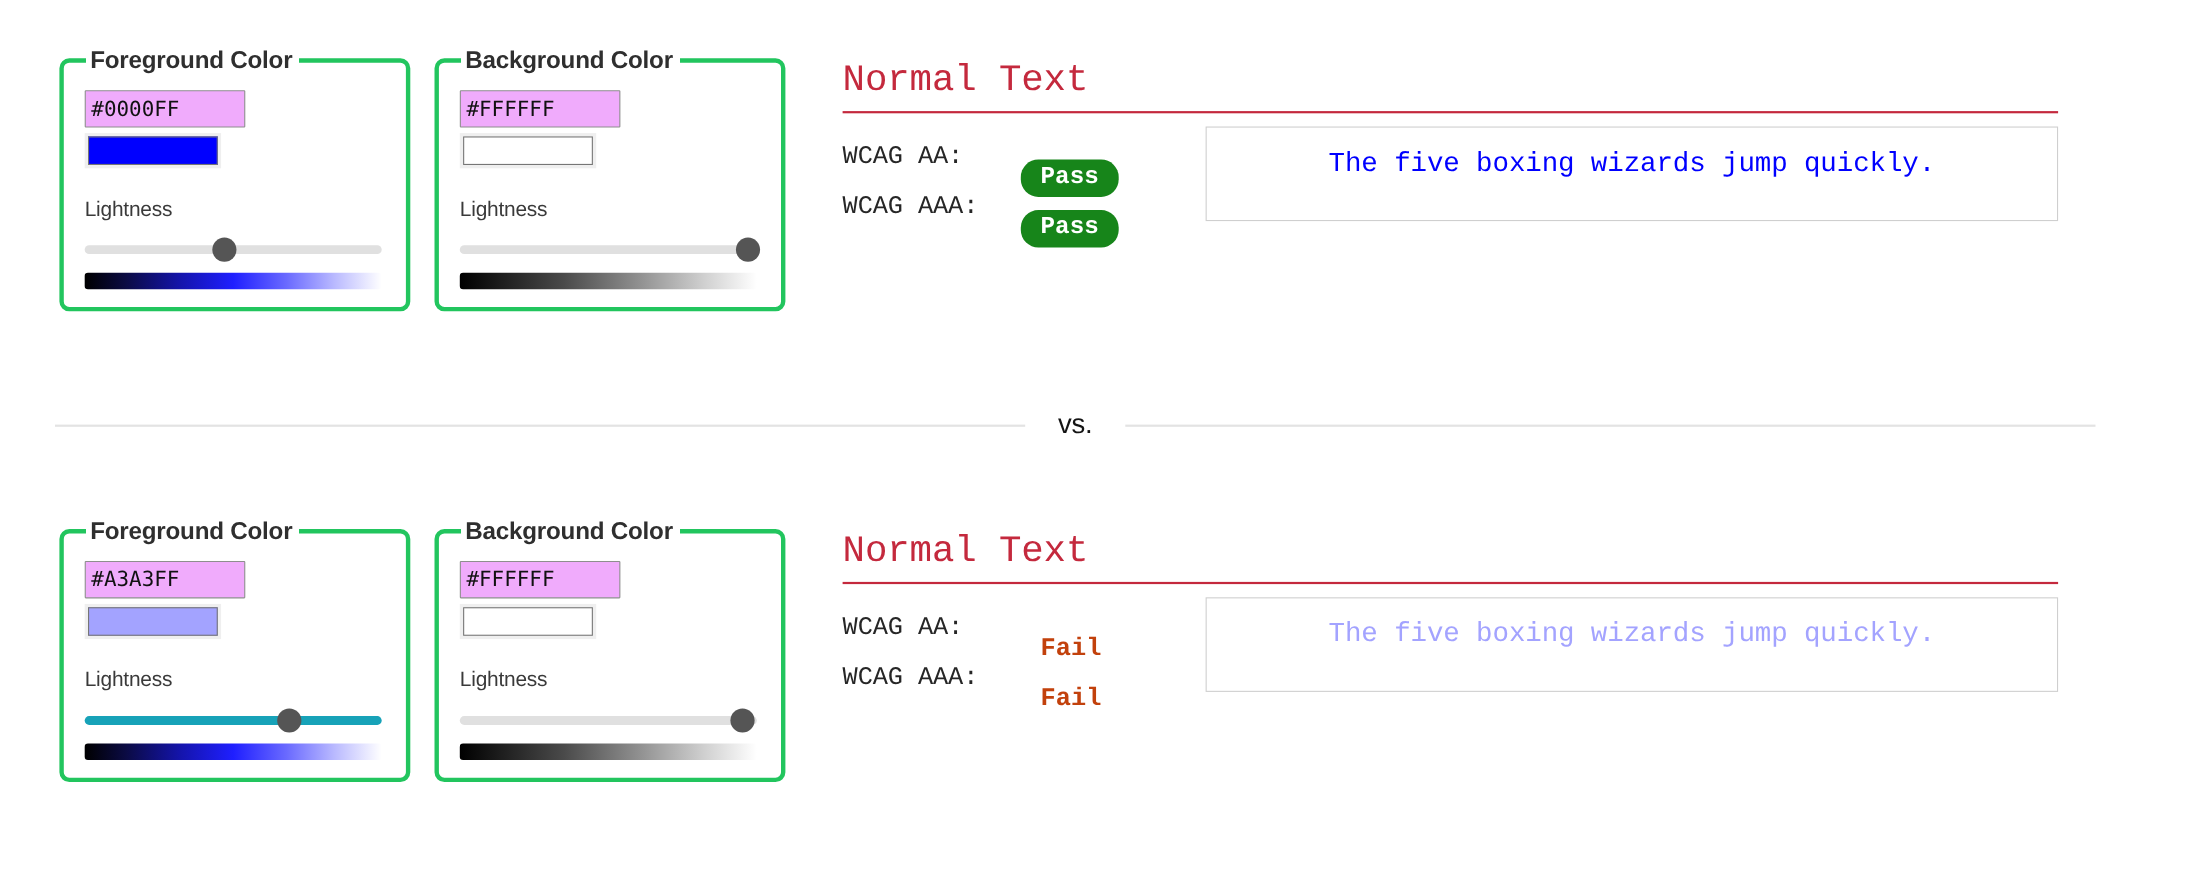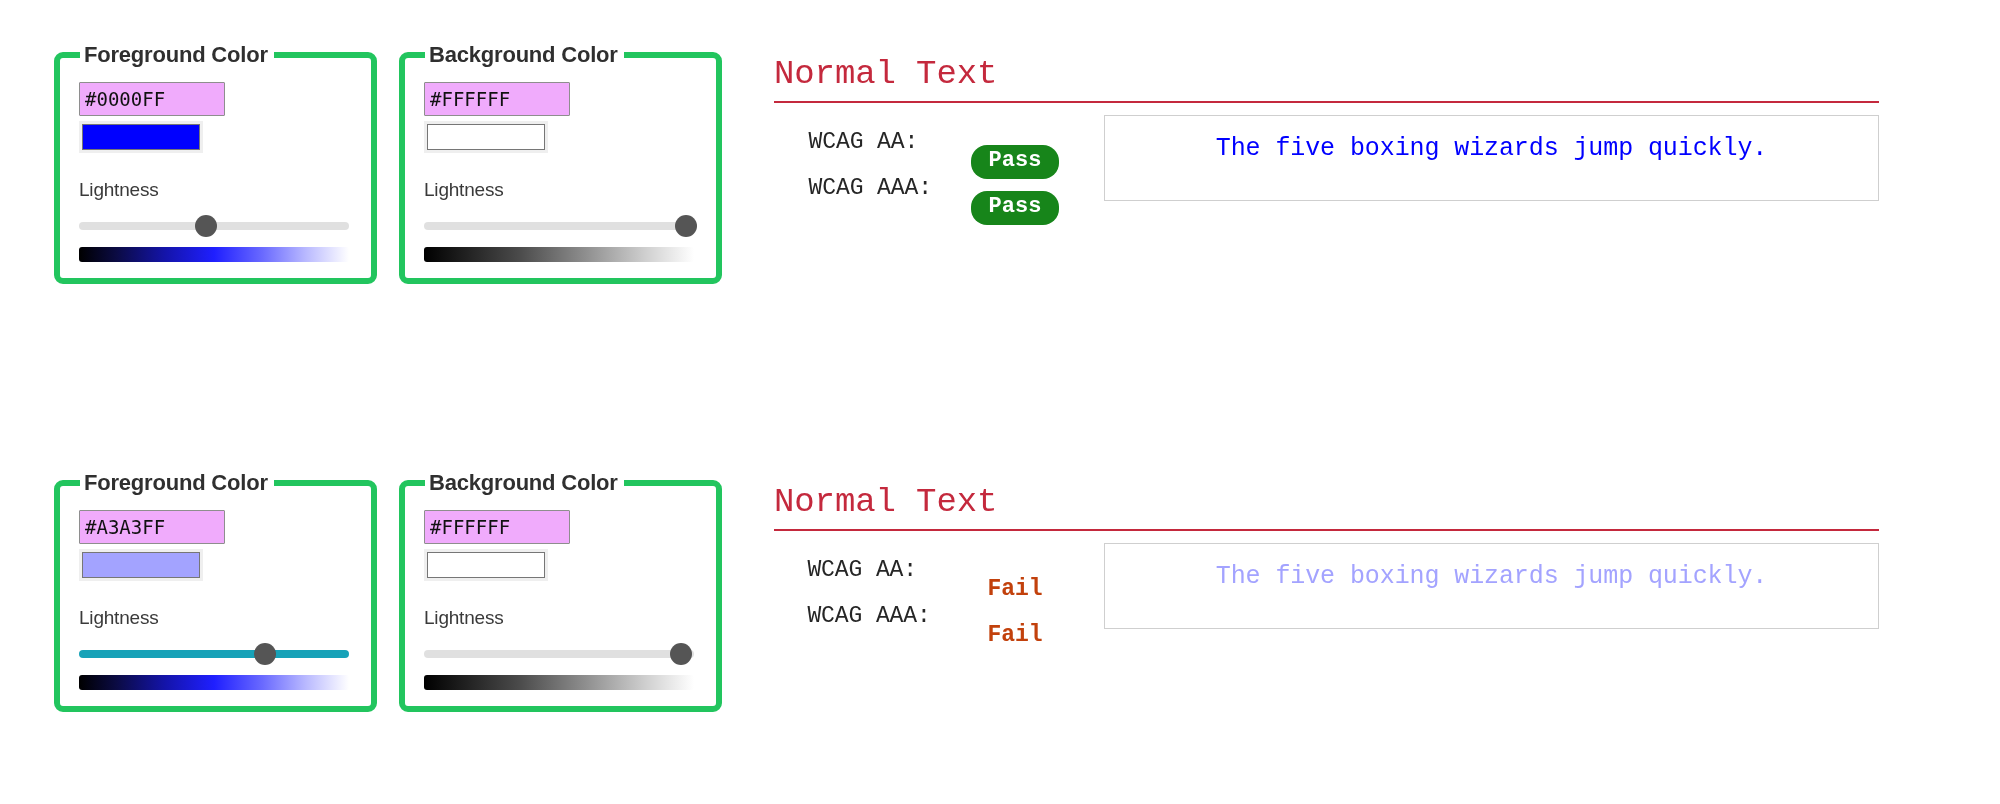--- a/index.html
+++ b/index.html
@@ -26,21 +26,21 @@
 
   
   .controls {
     display: flex;
     align-items: flex-start;
     margin-left: 54px;
     gap: 22px;
   }
 
   fieldset.color-card {
-    border: 6px solid #22c55e;
+    border: 4px solid #22c55e;
     border-radius: 9px;
     margin: 0;
     padding: 10px 22px 16px 18px;
     width: 304px;
     background: #fff;
   }
   fieldset.color-card legend {
     font-size: 22px;
     font-weight: bold;
     color: #2f2f2f;
@@ -144,21 +144,20 @@
     display: flex;
     align-items: flex-start;
     margin-top: 12px;
   }
 
   .criteria { width: 320px; padding-top: 4px; }
   .criterion {
     display: flex;
     align-items: center;
     height: 46px;
-    justify-content: center;
   }
   .criterion-label {
     width: 150px;
     font-size: 23px;
     color: #262626;
     letter-spacing: -0.1px;
   }
   .verdict { margin-left: 12px; margin-top: 40px; }
   .verdict.pass {
     display: inline-block;
@@ -268,20 +267,25 @@
           </div>
         </div>
         <div class="sample-box" style="background-color: rgb(255, 255, 255);">
           <span class="sample-text" style="color: rgb(0, 0, 255);">The five boxing wizards jump quickly.</span>
         </div>
       </div>
     </div>
 
   </div>
 
+  <div class="vs-divider">
+    <div class="rule"></div>
+    <div class="vs-text">vs.</div>
+    <div class="rule"></div>
+  </div>
 
   <div class="row row-bottom">
 
     <div class="controls">
 
       <fieldset class="color-card">
         <legend>Foreground Color</legend>
         <div class="hex-input">#A3A3FF</div>
         <span class="swatch-wrap">
           <span class="swatch" style="background-color: rgb(163, 163, 255);"></span>

